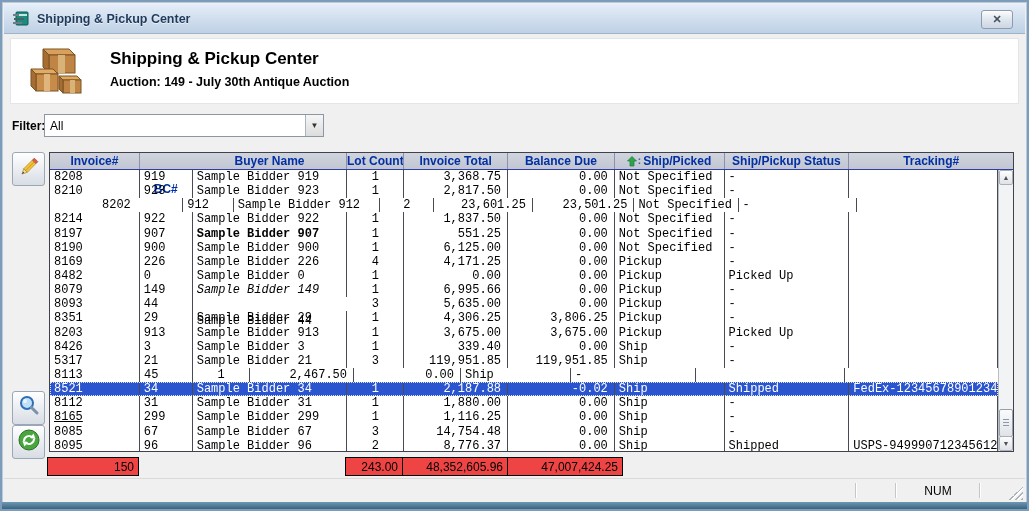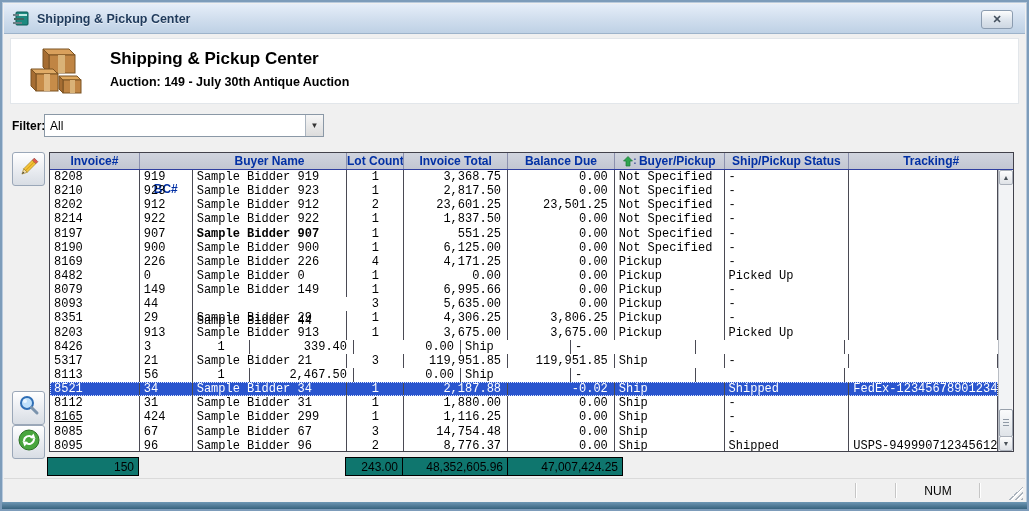--- a/index.html
+++ b/index.html
@@ -86,21 +86,21 @@
   .sb-btn { position:absolute; left:0; width:14px; height:15px; background:linear-gradient(#fdfdfd,#dfe2e7);
     border:1px solid #aab0ba; border-radius:2px; display:flex; align-items:center; justify-content:center;
     font-size:7px; color:#4a5158; }
   #sb-up { top:0; }
   #sb-down { bottom:0; }
   #sb-thumb { position:absolute; left:0; width:14px; top:239px; height:28px;
     background:linear-gradient(#fafbfc,#dfe3e8); border:1px solid #98a0ab; border-radius:2px; }
   #sb-thumb::after { content:""; position:absolute; left:3px; right:3px; top:9px; height:9px;
     background:repeating-linear-gradient(#8f99a5 0 1px, transparent 1px 3px); }
   
-  .total-box { position:absolute; top:455px; height:19px; background:#0f766e; border:1px solid #000;
+  .total-box { position:absolute; top:455px; height:19px; background:#ef4444; border:1px solid #000;
     font-size:12px; display:flex; align-items:center; justify-content:flex-end; padding-right:4px; }
   #tot-count { left:45px; width:92px; }
   #tot-lots { left:343px; width:58px; }
   #tot-invoice { left:400px; width:106px; }
   #tot-balance { left:505px; width:116px; }
   
   .statusbar { position:absolute; left:2px; right:2px; bottom:7px; height:24px;
     background:#f0f0f0; border-top:1px solid #dadada; }
   .sb-divider { position:absolute; top:4px; bottom:4px; width:1px; background:#c6c6c6; box-shadow:1px 0 0 #ffffff; }
   .sb-num { position:absolute; left:893px; width:82px; top:0; bottom:0; display:flex; align-items:center; justify-content:center;
@@ -213,21 +213,21 @@
         <div class="hcell" style="width: 107px;">
           <span>Balance Due</span>
         </div>
         <div class="hcell" style="width: 110px;">
           <span class="sort-icon">
             <svg width="10" height="11" viewBox="0 0 10 11">
               <polygon points="3,10 3,5 0.5,5 5,0.5 9.5,5 7,5 7,10" fill="#2ea44f" stroke="#1a7a36" stroke-width="0.7"></polygon>
             </svg>
             <span class="sort-dots">▪<br>▪</span>
           </span>
-          <span>Buyer/Pickup</span>
+          <span>Ship/Picked</span>
         </div>
         <div class="hcell" style="width: 125px;">
           <span>Ship/Pickup Status</span>
         </div>
         <div class="hcell" style="width: 164px;">
           <span>Tracking#</span>
         </div>
       </div>
     <div id="grid-body">
         <div class="grow">
@@ -246,21 +246,21 @@
           <div class="gcell al" style="width: 53px;">923</div>
           <div class="gcell al" style="width: 155px;">Sample Bidder 923</div>
           <div class="gcell ac" style="width: 57px;">1</div>
           <div class="gcell ar" style="width: 104px;">2,817.50</div>
           <div class="gcell ar" style="width: 107px;">0.00</div>
           <div class="gcell al" style="width: 110px;">Not Specified</div>
           <div class="gcell al" style="width: 125px;">-</div>
           <div class="gcell al" style="width: 149px;"></div>
         </div>
         <div class="grow">
-          <div class="gcell al" style="width: 90px;">8202</div>
+          <div class="gcell al" style="width: 90px; margin-left: 48px;">8202</div>
           <div class="gcell al" style="width: 53px;">912</div>
           <div class="gcell al" style="width: 155px;">Sample Bidder 912</div>
           <div class="gcell ac" style="width: 57px;">2</div>
           <div class="gcell ar" style="width: 104px;">23,601.25</div>
           <div class="gcell ar" style="width: 107px;">23,501.25</div>
           <div class="gcell al" style="width: 110px;">Not Specified</div>
           <div class="gcell al" style="width: 125px;">-</div>
           <div class="gcell al" style="width: 149px;"></div>
         </div>
         <div class="grow">
@@ -314,21 +314,21 @@
           <div class="gcell ac" style="width: 57px;">1</div>
           <div class="gcell ar" style="width: 104px;">0.00</div>
           <div class="gcell ar" style="width: 107px;">0.00</div>
           <div class="gcell al" style="width: 110px;">Pickup</div>
           <div class="gcell al" style="width: 125px;">Picked Up</div>
           <div class="gcell al" style="width: 149px;"></div>
         </div>
         <div class="grow">
           <div class="gcell al" style="width: 90px;">8079</div>
           <div class="gcell al" style="width: 53px;">149</div>
-          <div class="gcell al" style="width: 155px;">Sample Bidder 149</div>
+          <div class="gcell al" style="width: 155px; font-style: italic;">Sample Bidder 149</div>
           <div class="gcell ac" style="width: 57px;">1</div>
           <div class="gcell ar" style="width: 104px;">6,995.66</div>
           <div class="gcell ar" style="width: 107px;">0.00</div>
           <div class="gcell al" style="width: 110px;">Pickup</div>
           <div class="gcell al" style="width: 125px;">-</div>
           <div class="gcell al" style="width: 149px;"></div>
         </div>
         <div class="grow">
           <div class="gcell al" style="width: 90px;">8093</div>
           <div class="gcell al" style="width: 53px;">44</div>
@@ -358,41 +358,42 @@
           <div class="gcell ac" style="width: 57px;">1</div>
           <div class="gcell ar" style="width: 104px;">3,675.00</div>
           <div class="gcell ar" style="width: 107px;">3,675.00</div>
           <div class="gcell al" style="width: 110px;">Pickup</div>
           <div class="gcell al" style="width: 125px;">Picked Up</div>
           <div class="gcell al" style="width: 149px;"></div>
         </div>
         <div class="grow">
           <div class="gcell al" style="width: 90px;">8426</div>
           <div class="gcell al" style="width: 53px;">3</div>
+          <div class="gcell al" style="width: 155px;">Sample Bidder 3</div>
           <div class="gcell ac" style="width: 57px;">1</div>
           <div class="gcell ar" style="width: 104px;">339.40</div>
           <div class="gcell ar" style="width: 107px;">0.00</div>
           <div class="gcell al" style="width: 110px;">Ship</div>
           <div class="gcell al" style="width: 125px;">-</div>
           <div class="gcell al" style="width: 149px;"></div>
         </div>
         <div class="grow">
           <div class="gcell al" style="width: 90px;">5317</div>
           <div class="gcell al" style="width: 53px;">21</div>
           <div class="gcell al" style="width: 155px;">Sample Bidder 21</div>
           <div class="gcell ac" style="width: 57px;">3</div>
           <div class="gcell ar" style="width: 104px;">119,951.85</div>
           <div class="gcell ar" style="width: 107px;">119,951.85</div>
           <div class="gcell al" style="width: 110px;">Ship</div>
           <div class="gcell al" style="width: 125px;">-</div>
           <div class="gcell al" style="width: 149px;"></div>
         </div>
         <div class="grow">
           <div class="gcell al" style="width: 90px;">8113</div>
-          <div class="gcell al" style="width: 53px;">56</div>
+          <div class="gcell al" style="width: 53px;">45</div>
           <div class="gcell ac" style="width: 57px;">1</div>
           <div class="gcell ar" style="width: 104px;">2,467.50</div>
           <div class="gcell ar" style="width: 107px;">0.00</div>
           <div class="gcell al" style="width: 110px;">Ship</div>
           <div class="gcell al" style="width: 125px;">-</div>
           <div class="gcell al" style="width: 149px;"></div>
         </div>
         <div class="grow selected">
           <div class="gcell al" style="width: 90px;">8521</div>
           <div class="gcell al" style="width: 53px;">34</div>
@@ -410,21 +411,21 @@
           <div class="gcell al" style="width: 155px;">Sample Bidder 31</div>
           <div class="gcell ac" style="width: 57px;">1</div>
           <div class="gcell ar" style="width: 104px;">1,880.00</div>
           <div class="gcell ar" style="width: 107px;">0.00</div>
           <div class="gcell al" style="width: 110px;">Ship</div>
           <div class="gcell al" style="width: 125px;">-</div>
           <div class="gcell al" style="width: 149px;"></div>
         </div>
         <div class="grow">
           <div class="gcell al" style="width: 90px; text-decoration: underline;">8165</div>
-          <div class="gcell al" style="width: 53px;">424</div>
+          <div class="gcell al" style="width: 53px;">299</div>
           <div class="gcell al" style="width: 155px;">Sample Bidder 299</div>
           <div class="gcell ac" style="width: 57px;">1</div>
           <div class="gcell ar" style="width: 104px;">1,116.25</div>
           <div class="gcell ar" style="width: 107px;">0.00</div>
           <div class="gcell al" style="width: 110px;">Ship</div>
           <div class="gcell al" style="width: 125px;">-</div>
           <div class="gcell al" style="width: 149px;"></div>
         </div>
         <div class="grow">
           <div class="gcell al" style="width: 90px;">8085</div>

